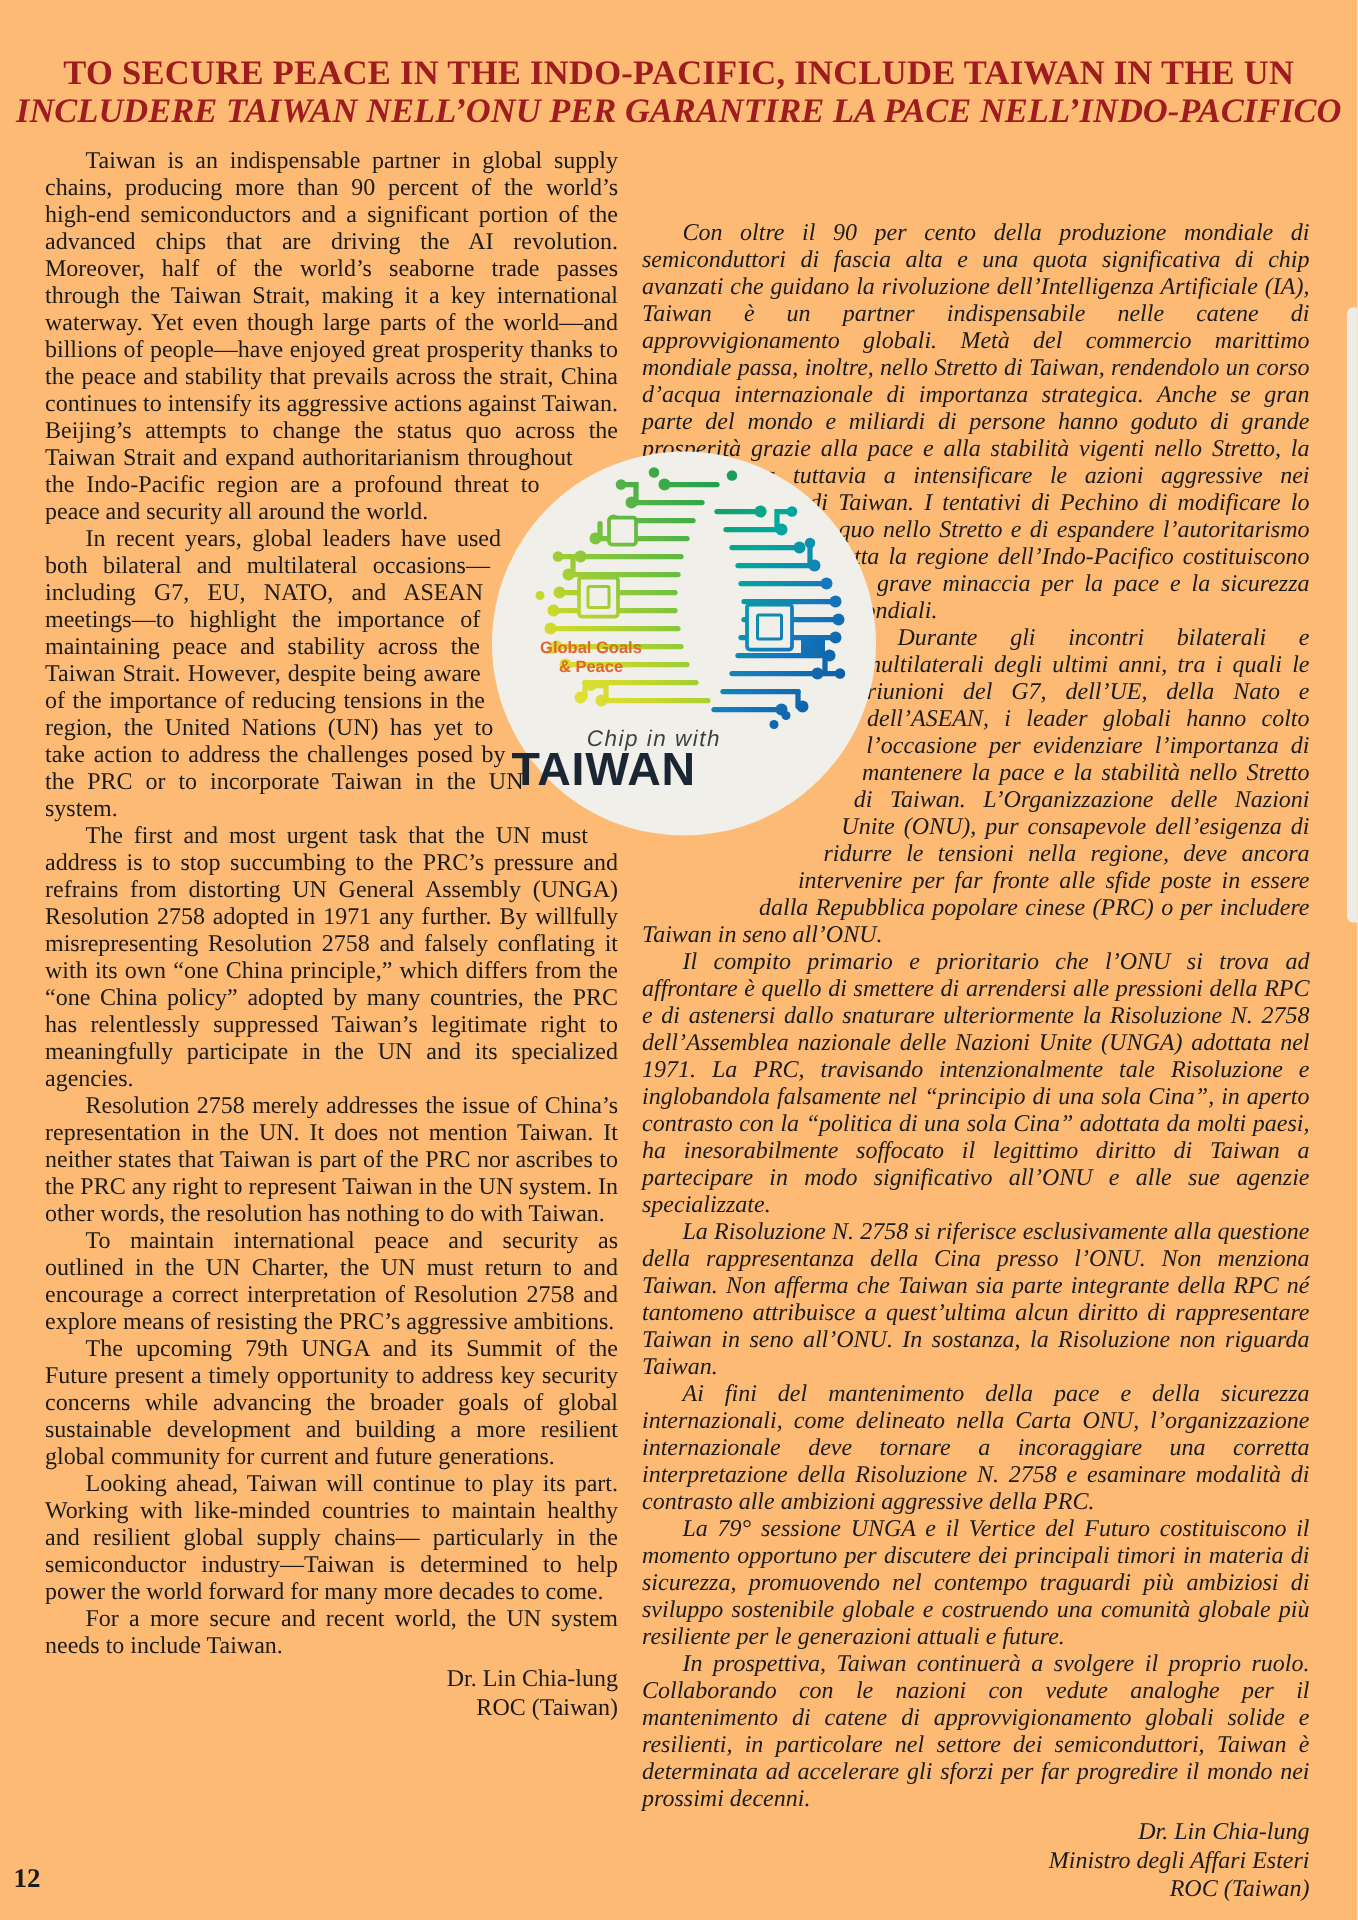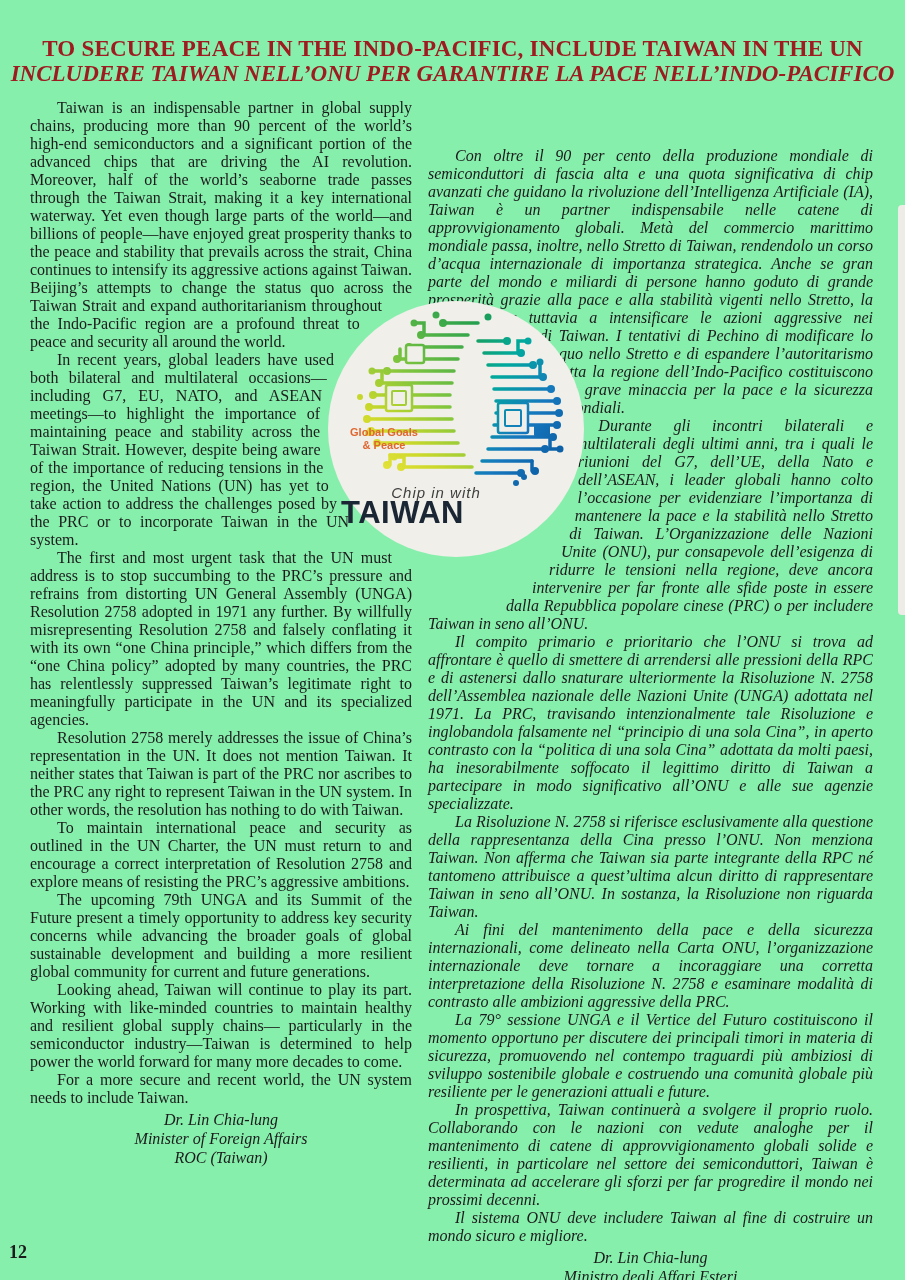--- a/index.html
+++ b/index.html
@@ -1,40 +1,40 @@
 <!DOCTYPE html>
 <html><head>
 <meta charset="utf-8">
 <style>
   html,body{margin:0;padding:0;background:#ffffff;}
   .page{
-    position:relative; width:905px; height:1280px; background:#86efac;
+    position:relative; width:905px; height:1280px; background:#fdba74;
     font-family:"Liberation Serif", serif; color:#1b1b1b; overflow:hidden;
   }
   
   .title-block{position:absolute; top:36px; left:10px; width:885px; text-align:center; color:#9e1b20;}
   .title-en{font-size:23px; font-weight:bold; line-height:25px; letter-spacing:0.2px;}
   .title-it{font-size:23px; font-weight:bold; font-style:italic; line-height:25px;}
   
   .columns{position:absolute; top:99px; left:30px; display:flex; gap:16px;}
   .col{font-size:16px; line-height:18px;}
   .col-en{width:382px;}
   .col-it{width:445px; font-style:italic;margin-top:48px;}
   .col p{margin:0; text-align:justify; text-indent:27px;}
-  .sig{margin-top:3px; text-align:center; line-height:19px;font-style:italic;}
+  .sig{margin-top:3px; text-align:right; line-height:19px;}
   
   .spacer-en{float:right; width:92px; height:268px; margin-top:194px;
              shape-outside:circle(136px at 136px 330px);}
   .spacer-it{float:left; width:151px; height:282px; margin-top:190px;
              shape-outside:circle(136px at 14px 330px);}
   
   .logo{position:absolute; left:328px; top:301px; width:256px; height:256px;
         border-radius:50%; background:#f0efe9; font-family:"Liberation Sans", sans-serif;}
   .logo svg{position:absolute; left:0; top:0;}
-  .logo-goals{position:absolute; left:20px; top:125px; width:72px; text-align:center;
+  .logo-goals{position:absolute; left:30px; top:125px; width:72px; text-align:center;
               color:#e0662f; font-weight:bold; font-size:11px; line-height:13px;}
   .logo-chip{position:absolute; left:18px; top:183px; width:180px; text-align:center;
              color:#3f3f3f; font-size:15px; letter-spacing:1px;font-style:italic;}
   .logo-taiwan{position:absolute; left:13px; top:196px; width:190px; 
                color:#1a2634; font-weight:bold; font-size:31px; line-height:31px; letter-spacing:0.5px;}
   
   .page-number{position:absolute; left:9px; top:1242px; font-weight:bold; font-size:18px;}
   
   .edge-artifact{position:absolute; right:0; top:205px; width:7px; height:410px;
                  background:#edece6; border-radius:4px 0 0 4px;}
@@ -55,35 +55,33 @@
       <p>Taiwan is an indispensable partner in global supply chains, producing more than 90 percent of the world’s high-end semiconductors and a significant portion of the advanced chips that are driving the AI revolution. Moreover, half of the world’s seaborne trade passes through the Taiwan Strait, making it a key international waterway. Yet even though large parts of the world—and billions of people—have enjoyed great prosperity thanks to the peace and stability that prevails across the strait, China continues to intensify its aggressive actions against Taiwan. Beijing’s attempts to change the status quo across the Taiwan Strait and expand authoritarianism throughout the Indo-Pacific region are a profound threat to peace and security all around the world.</p>
       <p>In recent years, global leaders have used both bilateral and multilateral occasions—including G7, EU, NATO, and ASEAN meetings—to highlight the importance of maintaining peace and stability across the Taiwan Strait. However, despite being aware of the importance of reducing tensions in the region, the United Nations (UN) has yet to take action to address the challenges posed by the PRC or to incorporate Taiwan in the UN system.</p>
       <p>The first and most urgent task that the UN must address is to stop succumbing to the PRC’s pressure and refrains from distorting UN General Assembly (UNGA) Resolution 2758 adopted in 1971 any further. By willfully misrepresenting Resolution 2758 and falsely conflating it with its own “one China principle,” which differs from the “one China policy” adopted by many countries, the PRC has relentlessly suppressed Taiwan’s legitimate right to meaningfully participate in the UN and its specialized agencies.</p>
       <p>Resolution 2758 merely addresses the issue of China’s representation in the UN. It does not mention Taiwan. It neither states that Taiwan is part of the PRC nor ascribes to the PRC any right to represent Taiwan in the UN system. In other words, the resolution has nothing to do with Taiwan.</p>
       <p>To maintain international peace and security as outlined in the UN Charter, the UN must return to and encourage a correct interpretation of Resolution 2758 and explore means of resisting the PRC’s aggressive ambitions.</p>
       <p>The upcoming 79th UNGA and its Summit of the Future present a timely opportunity to address key security concerns while advancing the broader goals of global sustainable development and building a more resilient global community for current and future generations.</p>
       <p>Looking ahead, Taiwan will continue to play its part. Working with like-minded countries to maintain healthy and resilient global supply chains— particularly in the semiconductor industry—Taiwan is determined to help power the world forward for many more decades to come.</p>
       <p>For a more secure and recent world, the UN system needs to include Taiwan.</p>
       <div class="sig">
         <div>Dr. Lin Chia-lung</div>
-        <div>Minister of Foreign Affairs</div>
         <div>ROC (Taiwan)</div>
       </div>
     </div>
 
     <div class="col col-it">
       <div class="spacer-it"></div>
       <p>Con oltre il 90 per cento della produzione mondiale di semiconduttori di fascia alta e una quota significativa di chip avanzati che guidano la rivoluzione dell’Intelligenza Artificiale (IA), Taiwan è un partner indispensabile nelle catene di approvvigionamento globali. Metà del commercio marittimo mondiale passa, inoltre, nello Stretto di Taiwan, rendendolo un corso d’acqua internazionale di importanza strategica. Anche se gran parte del mondo e miliardi di persone hanno goduto di grande prosperità grazie alla pace e alla stabilità vigenti nello Stretto, la Cina seguita tuttavia a intensificare le azioni aggressive nei confronti di Taiwan. I tentativi di Pechino di modificare lo status quo nello Stretto e di espandere l’autoritarismo in tutta la regione dell’Indo-Pacifico costituiscono una grave minaccia per la pace e la sicurezza mondiali.</p>
       <p>Durante gli incontri bilaterali e multilaterali degli ultimi anni, tra i quali le riunioni del G7, dell’UE, della Nato e dell’ASEAN, i leader globali hanno colto l’occasione per evidenziare l’importanza di mantenere la pace e la stabilità nello Stretto di Taiwan. L’Organizzazione delle Nazioni Unite (ONU), pur consapevole dell’esigenza di ridurre le tensioni nella regione, deve ancora intervenire per far fronte alle sfide poste in essere dalla Repubblica popolare cinese (PRC) o per includere Taiwan in seno all’ONU.</p>
       <p>Il compito primario e prioritario che l’ONU si trova ad affrontare è quello di smettere di arrendersi alle pressioni della RPC e di astenersi dallo snaturare ulteriormente la Risoluzione N. 2758 dell’Assemblea nazionale delle Nazioni Unite (UNGA) adottata nel 1971. La PRC, travisando intenzionalmente tale Risoluzione e inglobandola falsamente nel “principio di una sola Cina”, in aperto contrasto con la “politica di una sola Cina” adottata da molti paesi, ha inesorabilmente soffocato il legittimo diritto di Taiwan a partecipare in modo significativo all’ONU e alle sue agenzie specializzate.</p>
       <p>La Risoluzione N. 2758 si riferisce esclusivamente alla questione della rappresentanza della Cina presso l’ONU. Non menziona Taiwan. Non afferma che Taiwan sia parte integrante della RPC né tantomeno attribuisce a quest’ultima alcun diritto di rappresentare Taiwan in seno all’ONU. In sostanza, la Risoluzione non riguarda Taiwan.</p>
       <p>Ai fini del mantenimento della pace e della sicurezza internazionali, come delineato nella Carta ONU, l’organizzazione internazionale deve tornare a incoraggiare una corretta interpretazione della Risoluzione N. 2758 e esaminare modalità di contrasto alle ambizioni aggressive della PRC.</p>
       <p>La 79° sessione UNGA e il Vertice del Futuro costituiscono il momento opportuno per discutere dei principali timori in materia di sicurezza, promuovendo nel contempo traguardi più ambiziosi di sviluppo sostenibile globale e costruendo una comunità globale più resiliente per le generazioni attuali e future.</p>
       <p>In prospettiva, Taiwan continuerà a svolgere il proprio ruolo. Collaborando con le nazioni con vedute analoghe per il mantenimento di catene di approvvigionamento globali solide e resilienti, in particolare nel settore dei semiconduttori, Taiwan è determinata ad accelerare gli sforzi per far progredire il mondo nei prossimi decenni.</p>
-      <p>Il sistema ONU deve includere Taiwan al fine di costruire un mondo sicuro e migliore.</p>
       <div class="sig">
         <div>Dr. Lin Chia-lung</div>
         <div>Ministro degli Affari Esteri</div>
         <div>ROC (Taiwan)</div>
       </div>
     </div>
   </div>
 
   <div class="logo">
     <svg width="256" height="256" viewBox="0 0 256 256">

